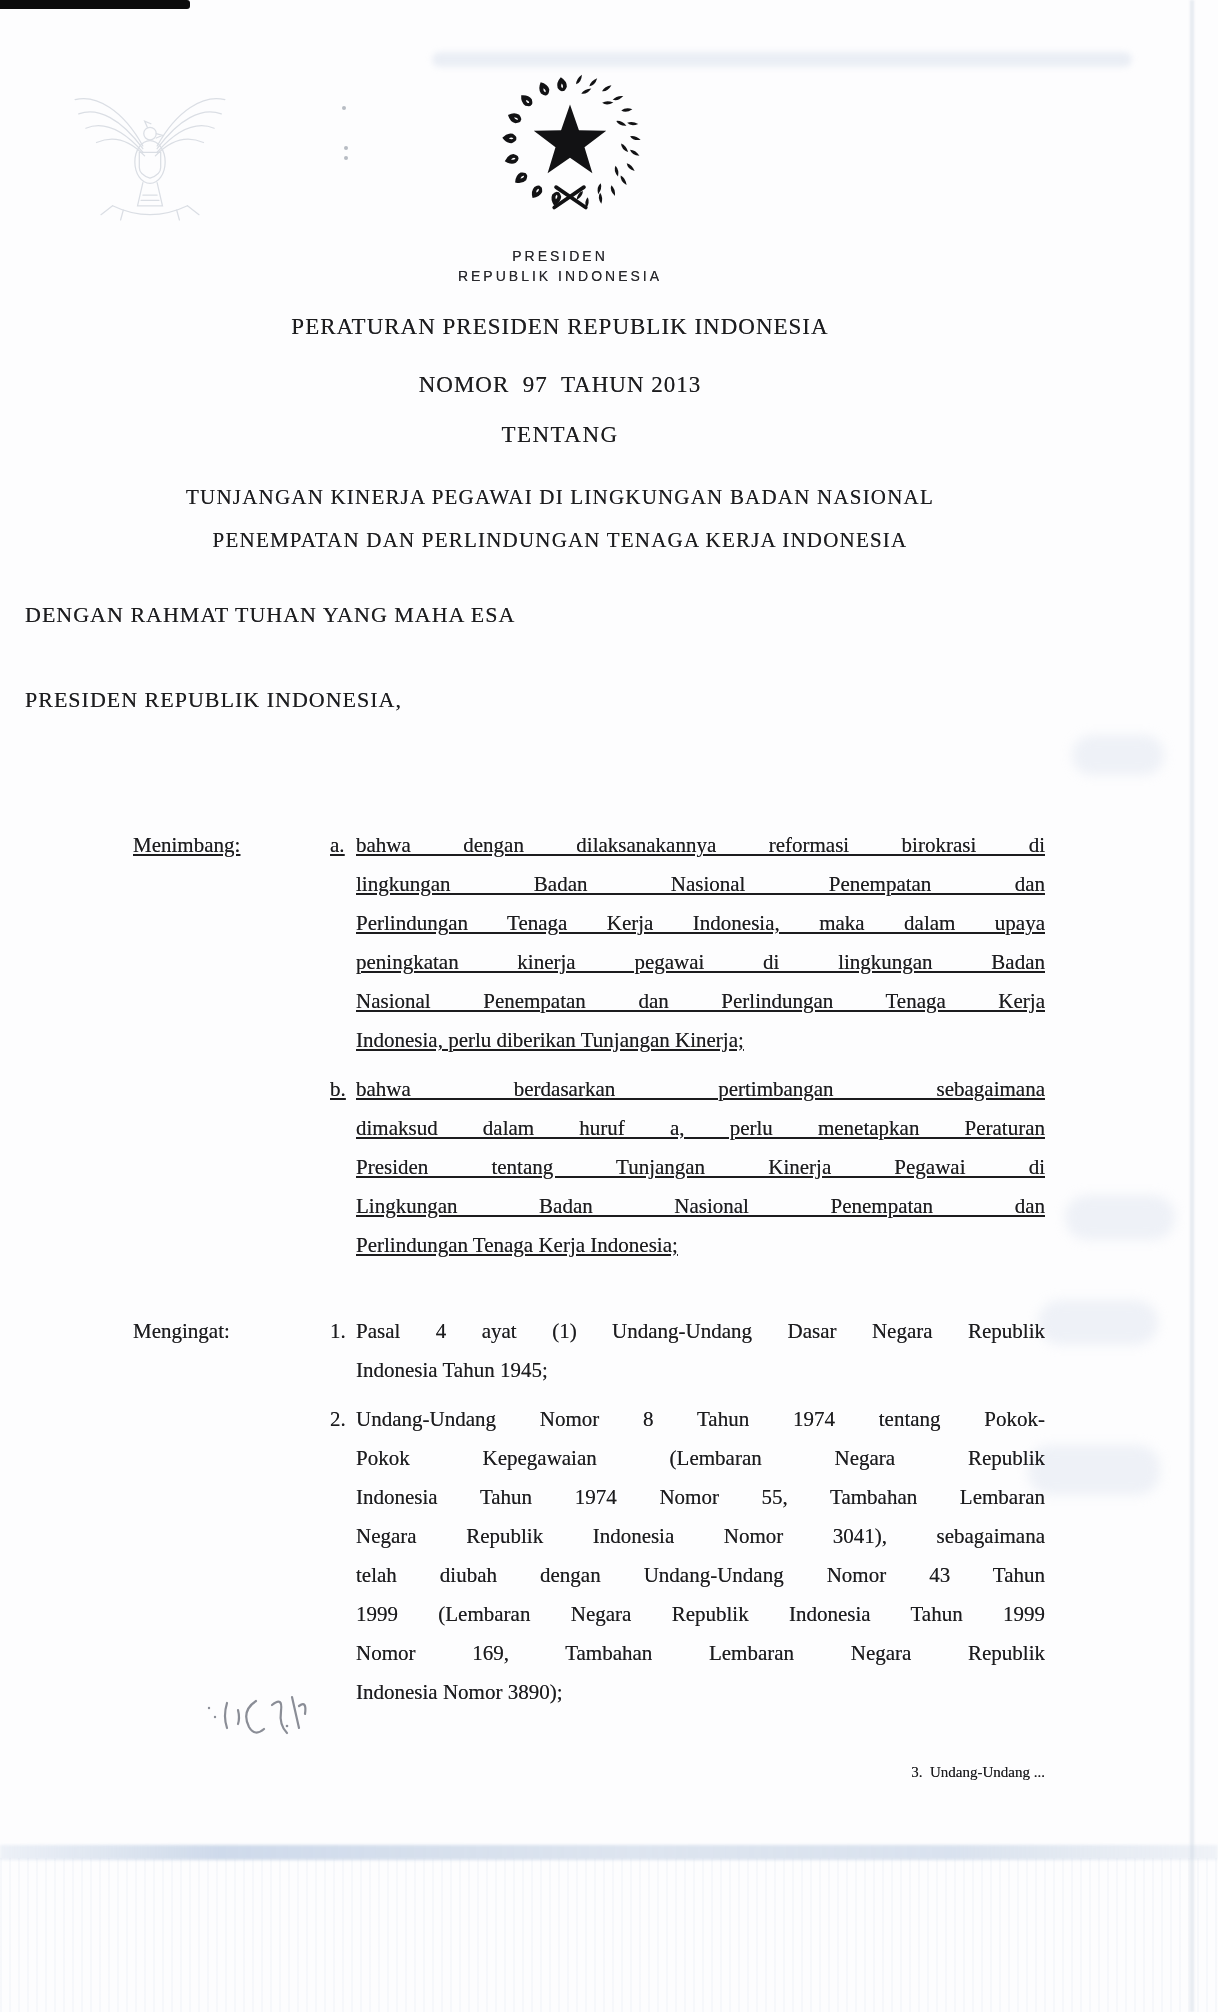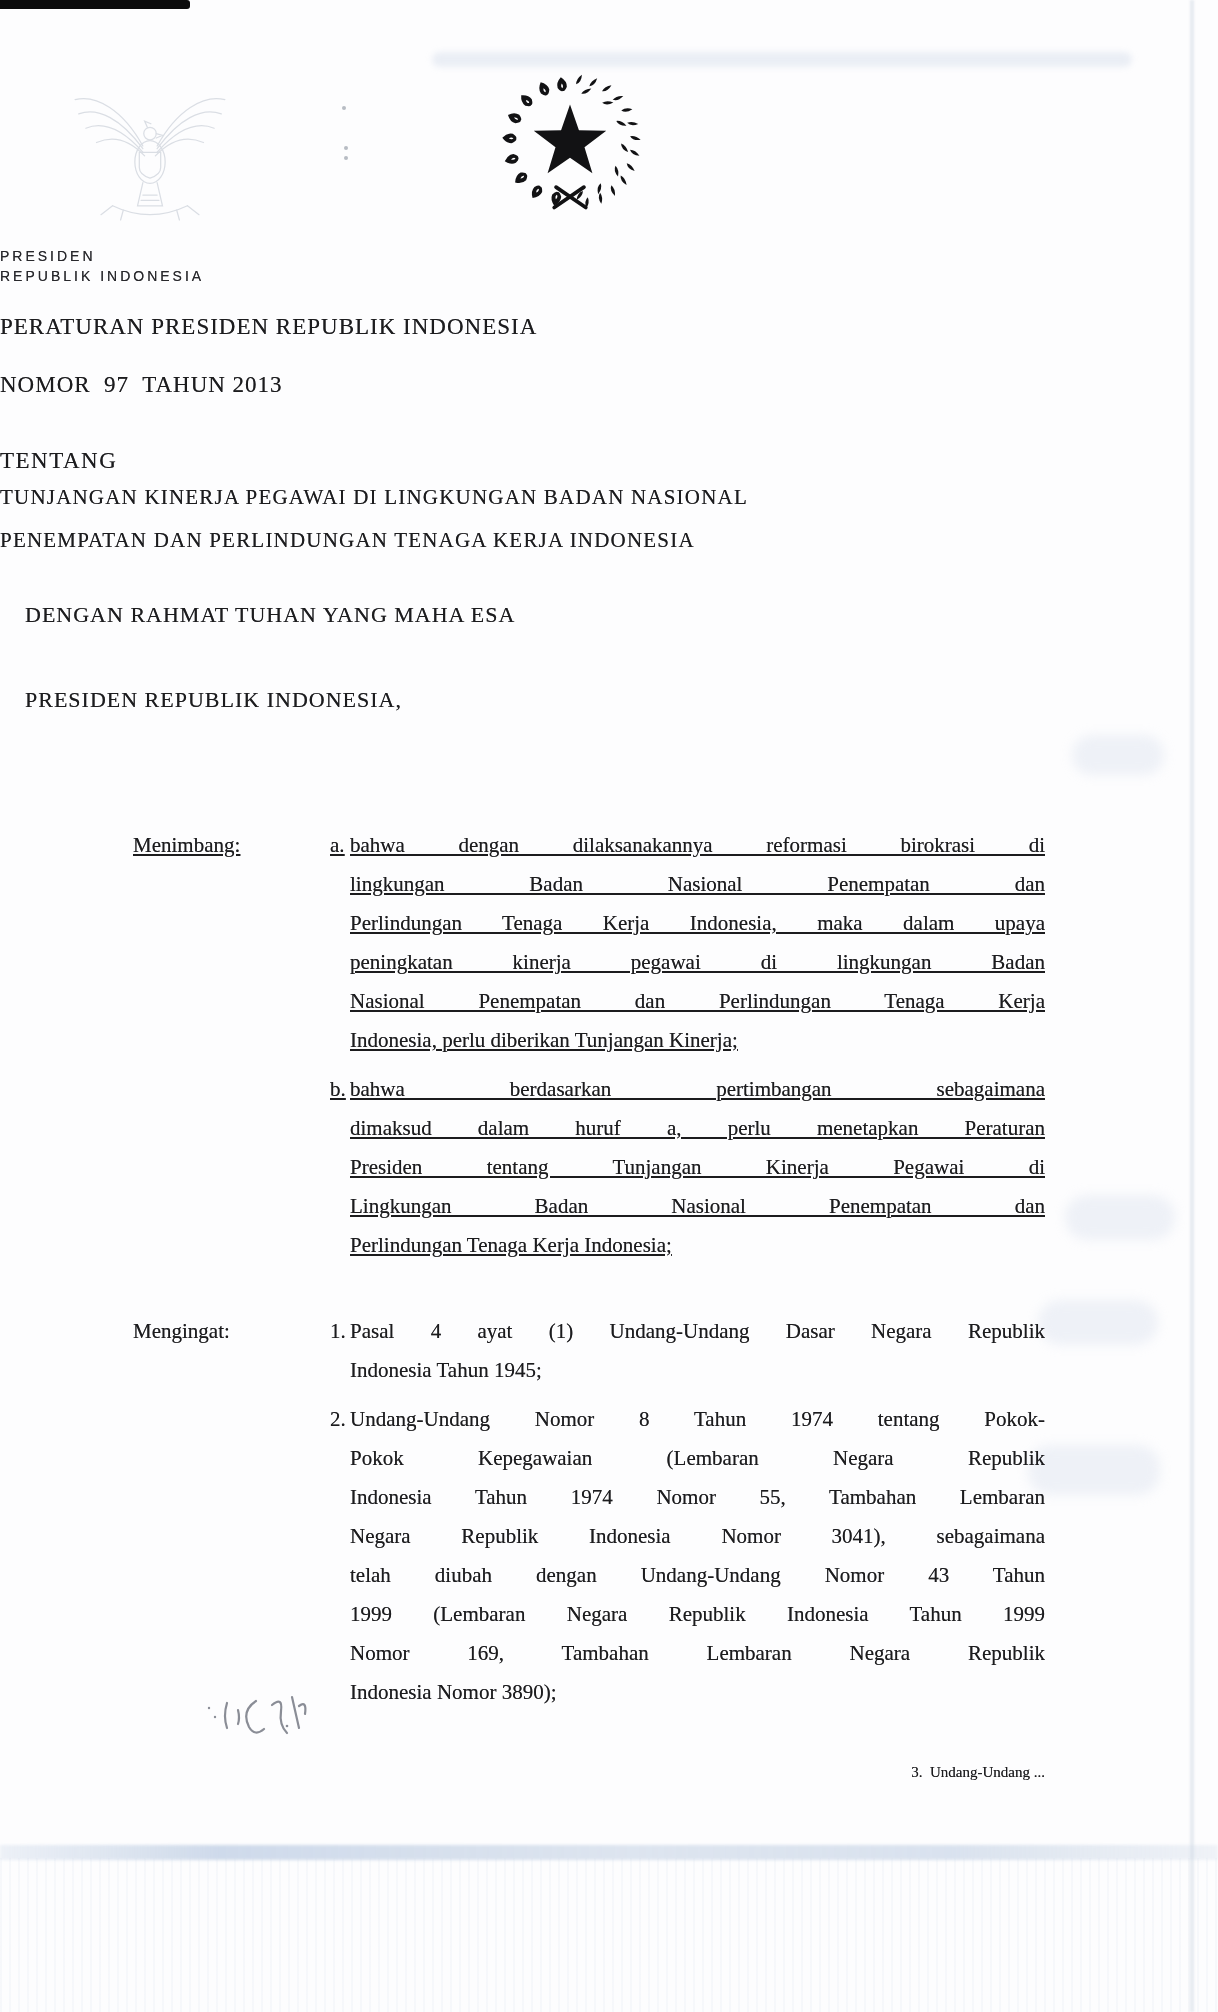--- a/index.html
+++ b/index.html
@@ -27,48 +27,48 @@
   .smudge { position:absolute; background:rgba(198,210,228,.26);
     border-radius:22px; filter:blur(6px); }
   .sm1 { left:1072px; top:735px;  width:92px;  height:40px; }
   .sm2 { left:1065px; top:1195px; width:110px; height:45px; }
   .sm3 { left:1038px; top:1300px; width:120px; height:45px; }
   .sm4 { left:1028px; top:1445px; width:132px; height:50px; }
   .speck { position:absolute; width:4px; height:4px; border-radius:50%;
     background:#7d8694; opacity:.55; }
 
   
-  .centered  { position:absolute; left:0;  width:1120px; text-align:left; }
+  .centered  { position:absolute; left:0;  width:1120px; text-align:center; }
   .centered2 { position:absolute; left:25px; width:1120px; }
   .emblem { position:absolute; left:492px; top:70px; width:156px; height:145px; }
   .watermark { position:absolute; left:60px; top:48px; width:180px; height:205px;
     opacity:.40; }
   .letterhead { top:246px; font-family:"Liberation Sans", sans-serif;
     font-size:14px; letter-spacing:3px; line-height:20px; color:#28282c; }
 
   .h { letter-spacing:1px; }
   .doc-type   { top:314px; font-size:23px; }
   .number     { top:372px; font-size:23px; white-space:pre; }
-  .tentang    { top:448px; font-size:23px; letter-spacing:1.5px; }
+  .tentang    { top:422px; font-size:23px; letter-spacing:1.5px; }
   .subject    { top:476px; font-size:21px; line-height:43px; letter-spacing:1.2px; }
   .invocation { top:602px; font-size:22px; letter-spacing:1px; }
   .authority  { top:687px; font-size:22px; letter-spacing:1px; }
 
   
   .section { position:absolute; left:133px; width:912px; display:flex;
     font-size:21px; }
   .sec-considering { top:826px;text-decoration:underline; }
   .sec-recalling   { top:1312px; }
   .sec-label { flex:0 0 197px; line-height:39px; }
   .sec-items { flex:1; }
   .item { display:flex; margin-bottom:10px; }
   .marker { flex:0 0 20px; line-height:39px; }
   .lines { flex:1; }
   .jline { line-height:39px; text-align:justify; text-align-last:justify;
-    text-justify:inter-word; }
+    text-justify:inter-word;margin-left:6px; }
   .jline.jlast { text-align-last:left; }
 
   .catchword { position:absolute; right:173px; top:1764px; font-size:15px;
     white-space:pre; }
   .paraf { position:absolute; left:200px; top:1688px; width:118px; height:62px;
     opacity:.6; filter:blur(.4px); }
 </style>
 </head>
 <body>
 

